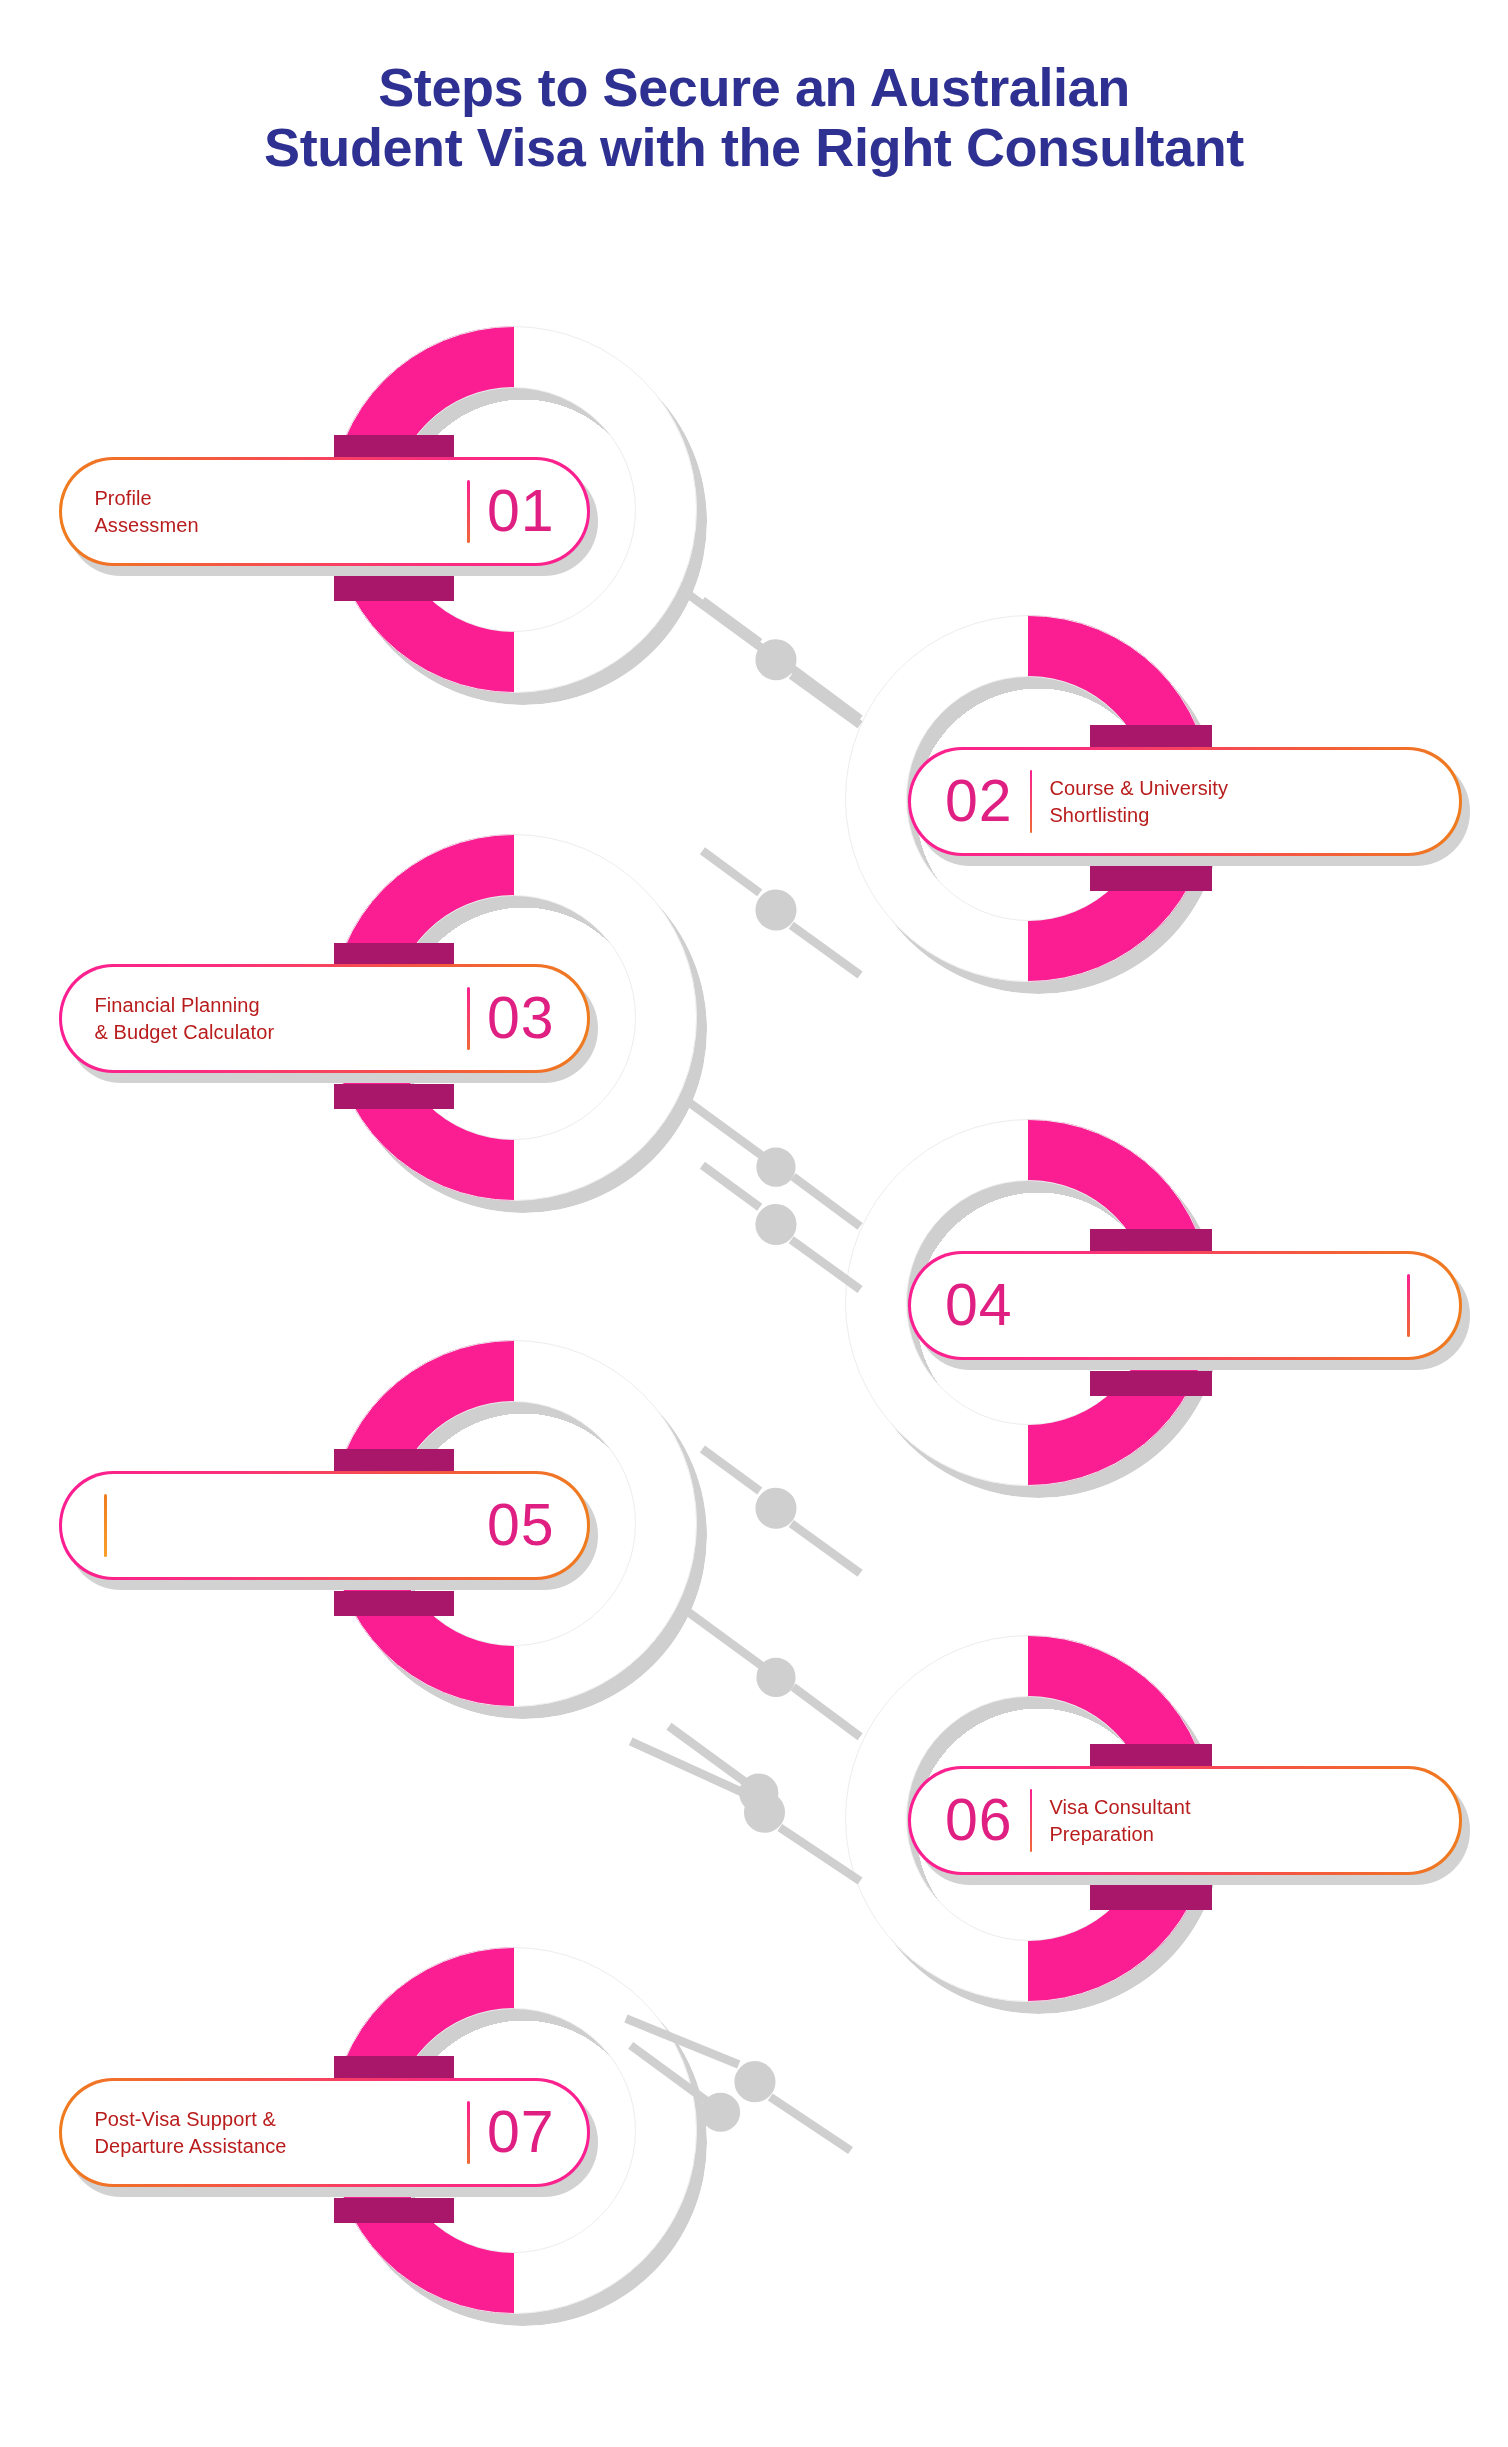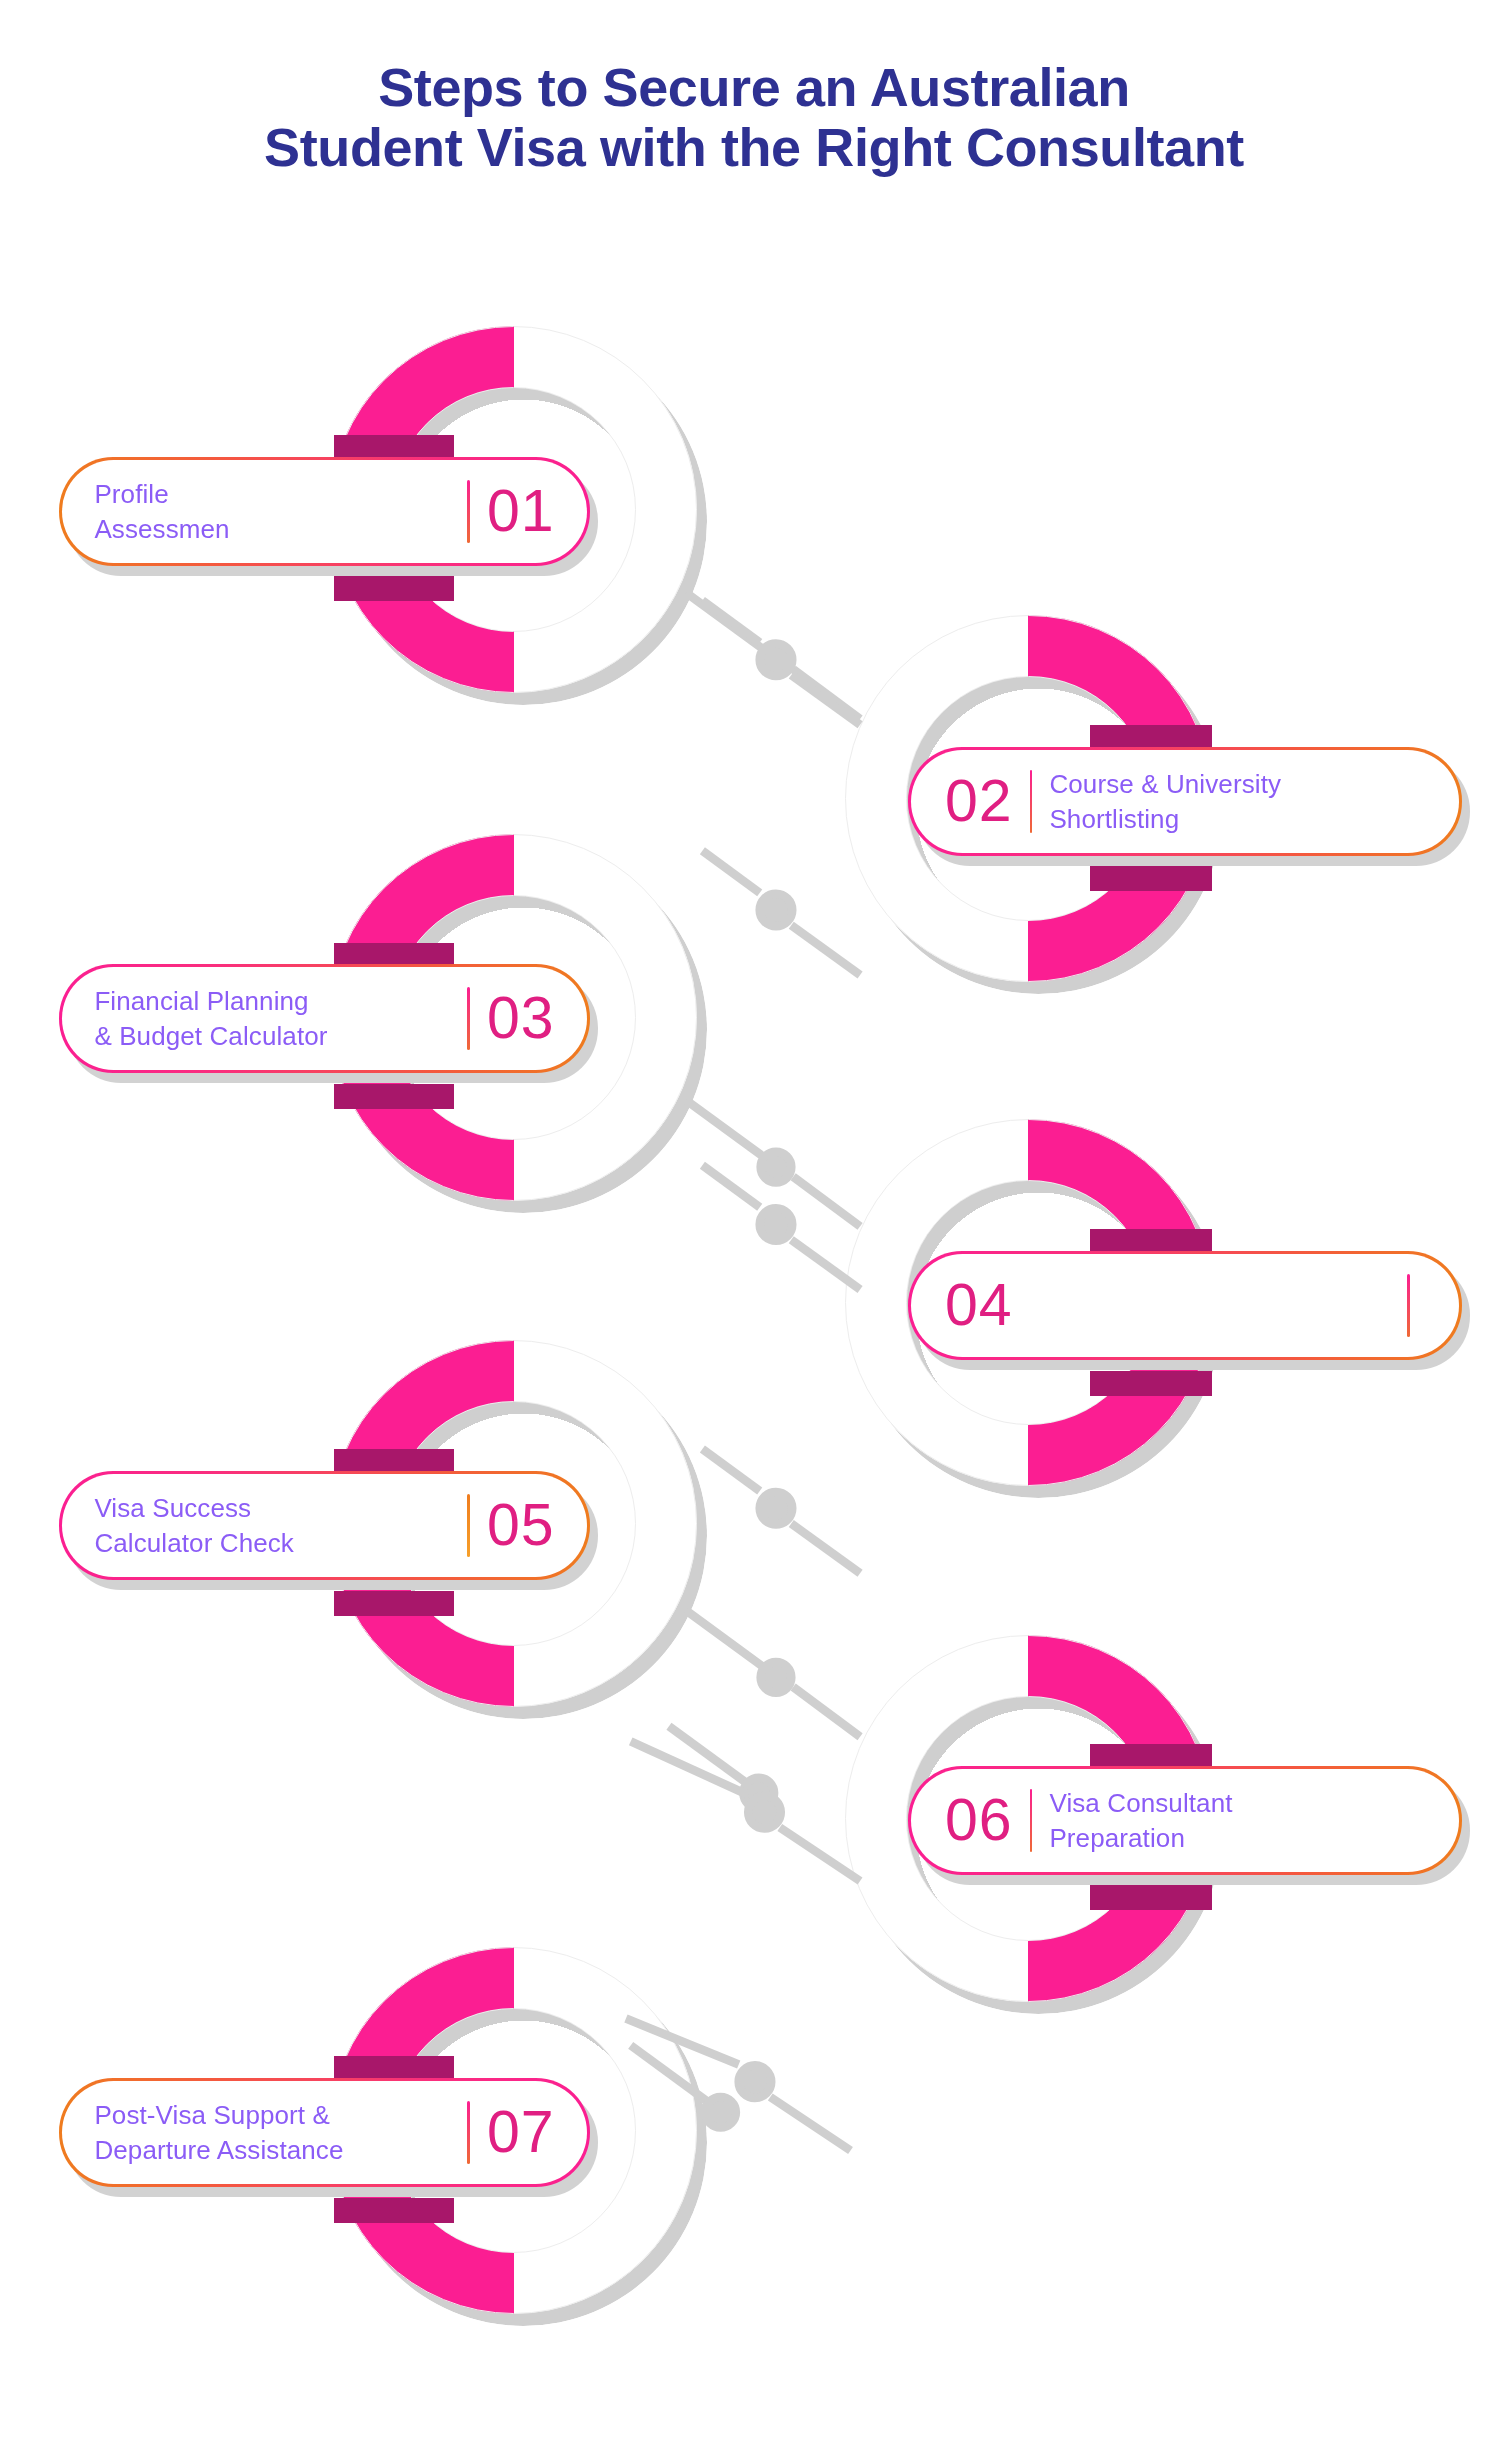--- a/index.html
+++ b/index.html
@@ -143,22 +143,22 @@
     border-radius: 52px;
     background: #ffffff;
     display: flex;
     align-items: center;
   }
   
   .card.grad-ow  { background: linear-gradient(90deg, #ef7c1e 0%, #f4583f 30%, #fa2e7d 70%, #fb1e92 100%); }
   .card.grad-wo  { background: linear-gradient(90deg, #fb1e92 0%, #fa2e7d 30%, #f4583f 70%, #ef7c1e 100%); }
 
   .card-text {
-    color: #8b5cf6;
-    font-size: 26px;
+    color: #b91c1c;
+    font-size: 20px;
     line-height: 1.32;
     white-space: pre-line;
     letter-spacing: 0.1px;
   }
   .card-num {
     color: #e01f82;
     font-size: 59px;
     line-height: 1;
     font-weight: 400;
     letter-spacing: 1px;
@@ -367,22 +367,20 @@
 
     <div class="card card-right grad-wo" style="left:908px; top:1251px; width:554px;">
       <div class="card-inner">
         <span class="card-num">04</span>
         <span class="divider div-pink"></span>
       </div>
     </div>
 
     <div class="card card-left grad-wo" style="left:59px; top:1471px; width:531px;">
       <div class="card-inner">
-        <span class="card-text">Visa Success
-Calculator Check</span>
         <span class="divider div-orange"></span>
         <span class="card-num">05</span>
       </div>
     </div>
 
     <div class="card card-right grad-wo" style="left:908px; top:1766px; width:554px;">
       <div class="card-inner">
         <span class="card-num">06</span>
         <span class="divider div-pink"></span>
         <span class="card-text">Visa Consultant

